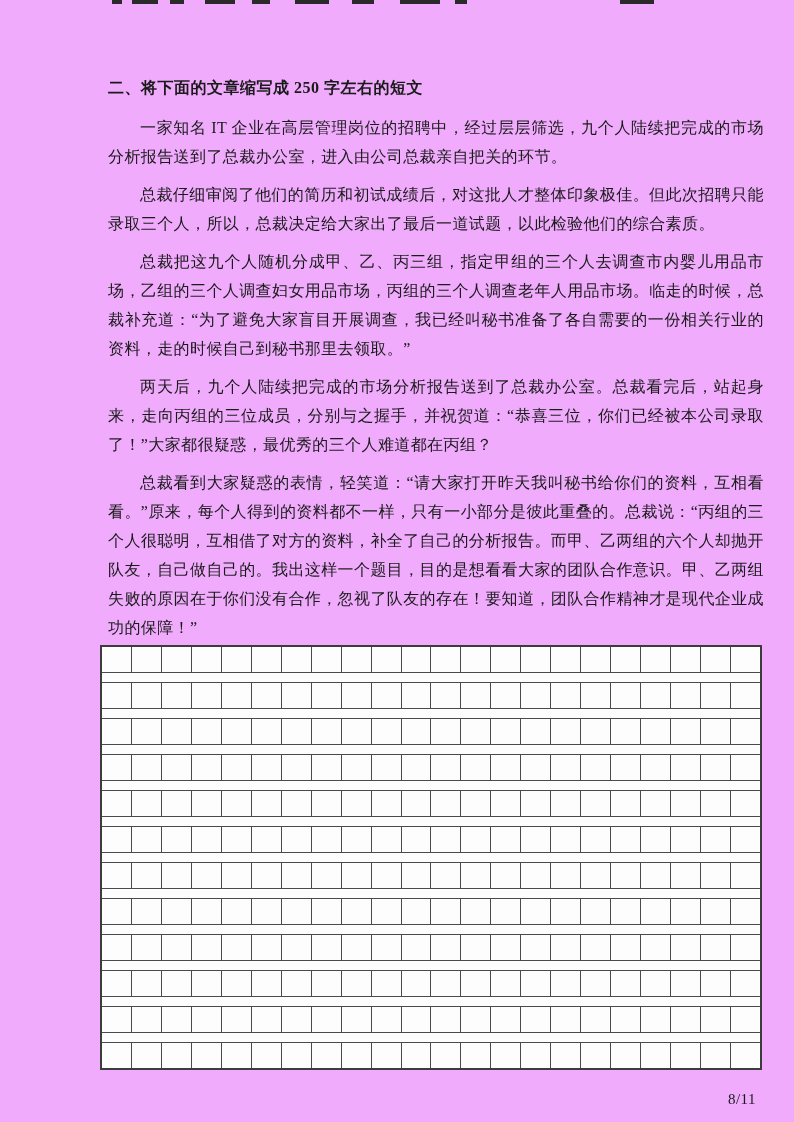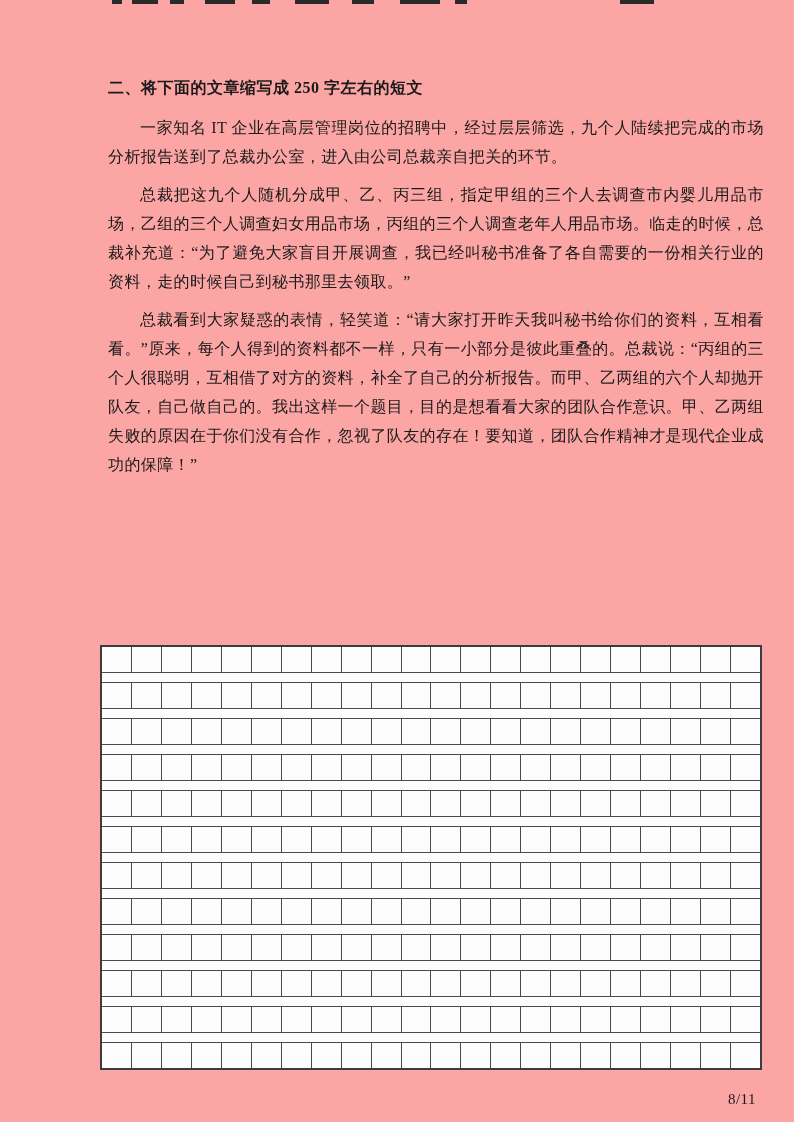--- a/index.html
+++ b/index.html
@@ -5,21 +5,21 @@
   html, body {
     margin: 0;
     padding: 0;
     background: #e8e8e8;
   }
   .page {
     position: relative;
     width: 794px;
     height: 1122px;
     margin: 0 auto;
-    background: #fca5a5;
+    background: #f0abfc;
     overflow: hidden;
     font-family: "Liberation Serif", "DejaVu Serif", serif;
     color: #1a1a1a;
   }
   
   .scan-marks { position: absolute; top: 0; left: 0; width: 100%; height: 6px; }
   .scan-marks i {
     position: absolute;
     top: 0;
     height: 4px;
@@ -95,21 +95,23 @@
     <i style="left:400px;width:40px;"></i>
     <i style="left:455px;width:12px;"></i>
     <i style="left:620px;width:34px;"></i>
   </div>
 
   <div class="content">
     <h2 class="heading">二、将下面的文章缩写成 250 字左右的短文</h2>
 
     <div>
         <p class="para">一家知名 IT 企业在高层管理岗位的招聘中，经过层层筛选，九个人陆续把完成的市场分析报告送到了总裁办公室，进入由公司总裁亲自把关的环节。</p>
+        <p class="para">总裁仔细审阅了他们的简历和初试成绩后，对这批人才整体印象极佳。但此次招聘只能录取三个人，所以，总裁决定给大家出了最后一道试题，以此检验他们的综合素质。</p>
         <p class="para">总裁把这九个人随机分成甲、乙、丙三组，指定甲组的三个人去调查市内婴儿用品市场，乙组的三个人调查妇女用品市场，丙组的三个人调查老年人用品市场。临走的时候，总裁补充道：“为了避免大家盲目开展调查，我已经叫秘书准备了各自需要的一份相关行业的资料，走的时候自己到秘书那里去领取。”</p>
+        <p class="para">两天后，九个人陆续把完成的市场分析报告送到了总裁办公室。总裁看完后，站起身来，走向丙组的三位成员，分别与之握手，并祝贺道：“恭喜三位，你们已经被本公司录取了！”大家都很疑惑，最优秀的三个人难道都在丙组？</p>
         <p class="para">总裁看到大家疑惑的表情，轻笑道：“请大家打开昨天我叫秘书给你们的资料，互相看看。”原来，每个人得到的资料都不一样，只有一小部分是彼此重叠的。总裁说：“丙组的三个人很聪明，互相借了对方的资料，补全了自己的分析报告。而甲、乙两组的六个人却抛开队友，自己做自己的。我出这样一个题目，目的是想看看大家的团队合作意识。甲、乙两组失败的原因在于你们没有合作，忽视了队友的存在！要知道，团队合作精神才是现代企业成功的保障！”</p>
       </div>
   </div>
 
   <div class="grid-wrap">
       <div class="cell-row">
         <div class="cell"></div>
         <div class="cell"></div>
         <div class="cell"></div>
         <div class="cell"></div>

